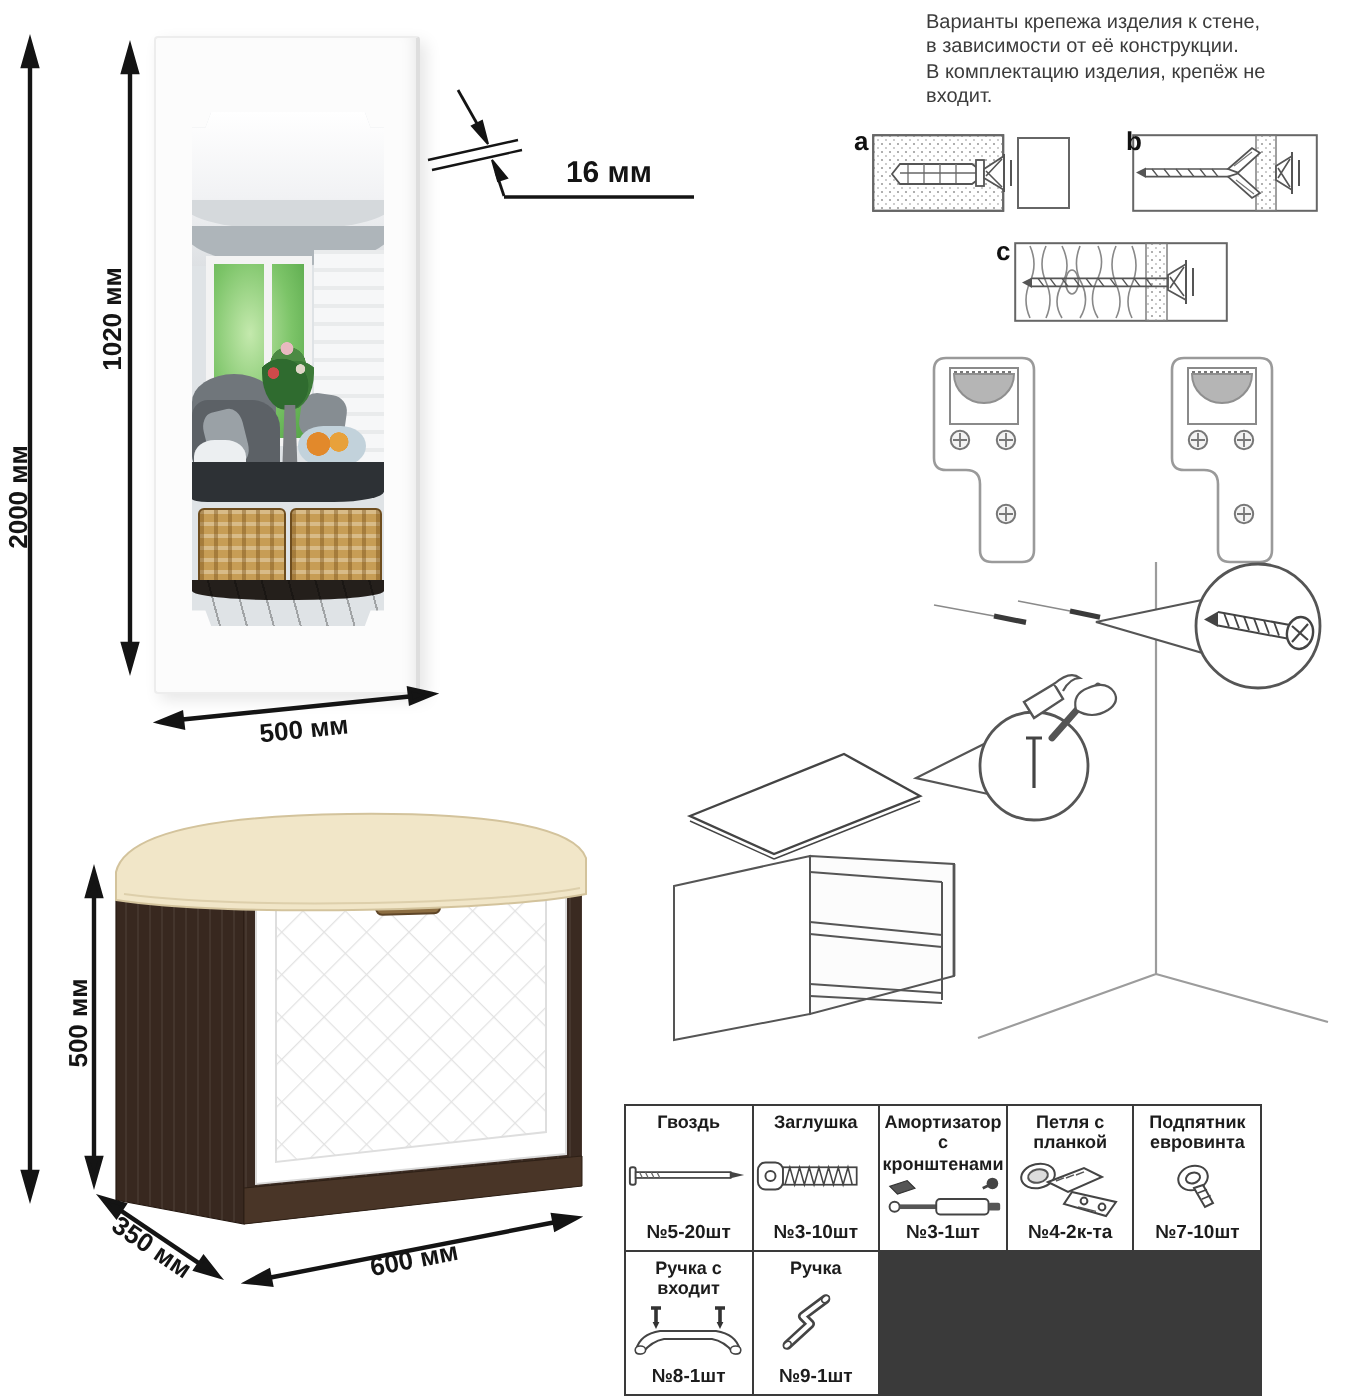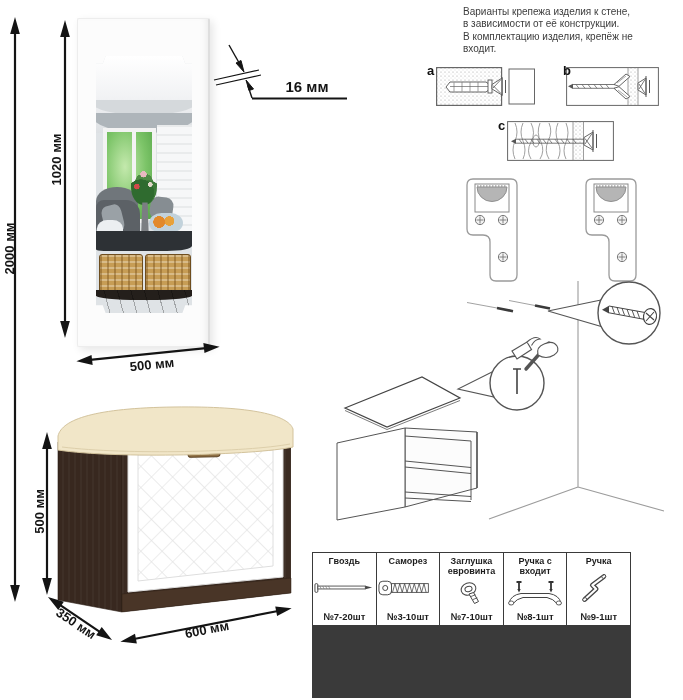--- a/index.html
+++ b/index.html
@@ -286,60 +286,91 @@
   <div class="note">Варианты крепежа изделия к стене,
 в зависимости от её конструкции.
 В комплектацию изделия, крепёж не
 входит.</div>
   <div class="wl" style="left:427px;top:63px;">a</div>
   <div class="wl" style="left:563px;top:63px;">b</div>
   <div class="wl" style="left:498px;top:118px;">c</div>
 
   <div class="dim" style="left:-19px;top:241px;width:56px;transform:rotate(-90deg);">2000 мм</div>
   <div class="dim" style="left:26px;top:152px;width:60px;transform:rotate(-90deg);">1020 мм</div>
-  <div class="dim" style="left:277px;top:78px;width:60px;font-size:15px;">16 мм</div>
+  <div class="dim" style="left:266px;top:78px;width:60px;font-size:15px;text-align:right;">16 мм</div>
   <div class="dim" style="left:122px;top:357px;width:60px;transform:rotate(-6deg);">500 мм</div>
   <div class="dim" style="left:9px;top:504px;width:60px;transform:rotate(-90deg);">500 мм</div>
   <div class="dim" style="left:48px;top:616px;width:56px;transform:rotate(34deg);">350 мм</div>
   <div class="dim" style="left:177px;top:622px;width:60px;transform:rotate(-11deg);">600 мм</div>
 
   <div class="hw-table">
 
     <div class="hw-cell">
       <div class="hw-name">Гвоздь</div>
       <div class="hw-icon">
         <svg width="62" height="18" viewBox="0 0 64 18">
           <rect x="2" y="4.5" width="3" height="9" rx="1.2" fill="#fff" stroke="#444"></rect>
           <rect x="5" y="7" width="49" height="3" fill="#fff" stroke="#444" stroke-width="0.9"></rect>
           <path d="M7,7 l1.5,3 M10,7 l1.5,3 M13,7 l1.5,3 M16,7 l1.5,3" stroke="#666" stroke-width="0.6"></path>
           <polygon points="54,6.8 61,8.5 54,10.2" fill="#444"></polygon>
         </svg>
       </div>
-      <div class="hw-qty">№7-20шт</div>
-    </div>
-
-    <div class="hw-cell">
-      <div class="hw-name">Саморез</div>
+      <div class="hw-qty">№5-20шт</div>
+    </div>
+
+    <div class="hw-cell">
+      <div class="hw-name">Заглушка</div>
       <div class="hw-icon">
         <svg width="62" height="22" viewBox="0 0 64 22">
           <rect x="2" y="4" width="13" height="14" rx="4" fill="#fff" stroke="#444"></rect>
           <circle cx="8.5" cy="11" r="2.6" fill="none" stroke="#444"></circle>
           <rect x="15" y="6.5" width="38" height="9" fill="#fff" stroke="#444" stroke-width="0.9"></rect>
           <path d="M16,15.5 l2.5,-9 2.5,9 2.5,-9 2.5,9 2.5,-9 2.5,9 2.5,-9 2.5,9 2.5,-9 2.5,9 2.5,-9 2.5,9 2.5,-9 2.2,9" fill="none" stroke="#444" stroke-width="0.8"></path>
         </svg>
       </div>
       <div class="hw-qty">№3-10шт</div>
     </div>
 
-
-
-
-
-    <div class="hw-cell">
-      <div class="hw-name">Заглушка евровинта</div>
+    <div class="hw-cell">
+      <div class="hw-name">Амортизатор с кронштенами</div>
+      <div class="hw-icon">
+        <svg width="62" height="24" viewBox="0 0 64 24">
+          <path d="M4,6 l9,-3 4,4 -9,3 z" fill="#555" stroke="#333" stroke-width="0.6"></path>
+          <circle cx="57" cy="4.5" r="3" fill="#444"></circle>
+            <path d="M52,7 L56,5" stroke="#444" stroke-width="1.4"></path>
+          <circle cx="6.5" cy="16.5" r="2.6" fill="#fff" stroke="#444"></circle>
+          <rect x="9" y="15.3" width="19" height="2.4" fill="#555"></rect>
+          <rect x="28" y="12.5" width="27" height="8" rx="2" fill="#fff" stroke="#444"></rect>
+          <rect x="55" y="14.5" width="6" height="4" rx="1" fill="#555"></rect>
+        </svg>
+      </div>
+      <div class="hw-qty">№3-1шт</div>
+    </div>
+
+    <div class="hw-cell">
+      <div class="hw-name">Петля с планкой</div>
+      <div class="hw-icon">
+        <svg width="58" height="32" viewBox="0 0 58 32">
+          <ellipse cx="13" cy="10" rx="8.5" ry="6" fill="#fff" stroke="#444" transform="rotate(-12 13 10)"></ellipse>
+          <ellipse cx="13" cy="10" rx="5" ry="3.3" fill="#ddd" stroke="#555" transform="rotate(-12 13 10)"></ellipse>
+          <path d="M18,13 L36,6 L45,10.5 L28,18 Z" fill="#fff" stroke="#444"></path>
+          <path d="M22,12.5 l4,-1.6 M27,11 l4,-1.6 M32,9.5 l4,-1.6" stroke="#555" stroke-width="0.7"></path>
+          <polygon points="30,18 52,23 47,30 26,24" fill="#fff" stroke="#444"></polygon>
+          <circle cx="36" cy="22.5" r="1.7" fill="none" stroke="#444"></circle>
+          <circle cx="45" cy="25.5" r="1.7" fill="none" stroke="#444"></circle>
+          <path d="M33,25.5 l9,2.2" stroke="#555" stroke-width="0.7"></path>
+        </svg>
+      </div>
+      <div class="hw-qty">№4-2к-та</div>
+    </div>
+
+
+
+    <div class="hw-cell">
+      <div class="hw-name">Подпятник евровинта</div>
       <div class="hw-icon">
         <svg width="24" height="28" viewBox="0 0 24 28">
           <ellipse cx="9.5" cy="9" rx="7.5" ry="6" fill="#fff" stroke="#444" transform="rotate(-18 9.5 9)"></ellipse>
           <ellipse cx="9.5" cy="9" rx="3.6" ry="2.6" fill="none" stroke="#444" transform="rotate(-18 9.5 9)"></ellipse>
           <polygon points="10,14 14.5,12.5 19.5,21.5 15.5,23.5" fill="#fff" stroke="#444"></polygon>
           <path d="M12,16.5 l4.5,-1.8 M13.8,19.6 l4.5,-1.8" stroke="#444" stroke-width="0.8"></path>
         </svg>
       </div>
       <div class="hw-qty">№7-10шт</div>
     </div>

